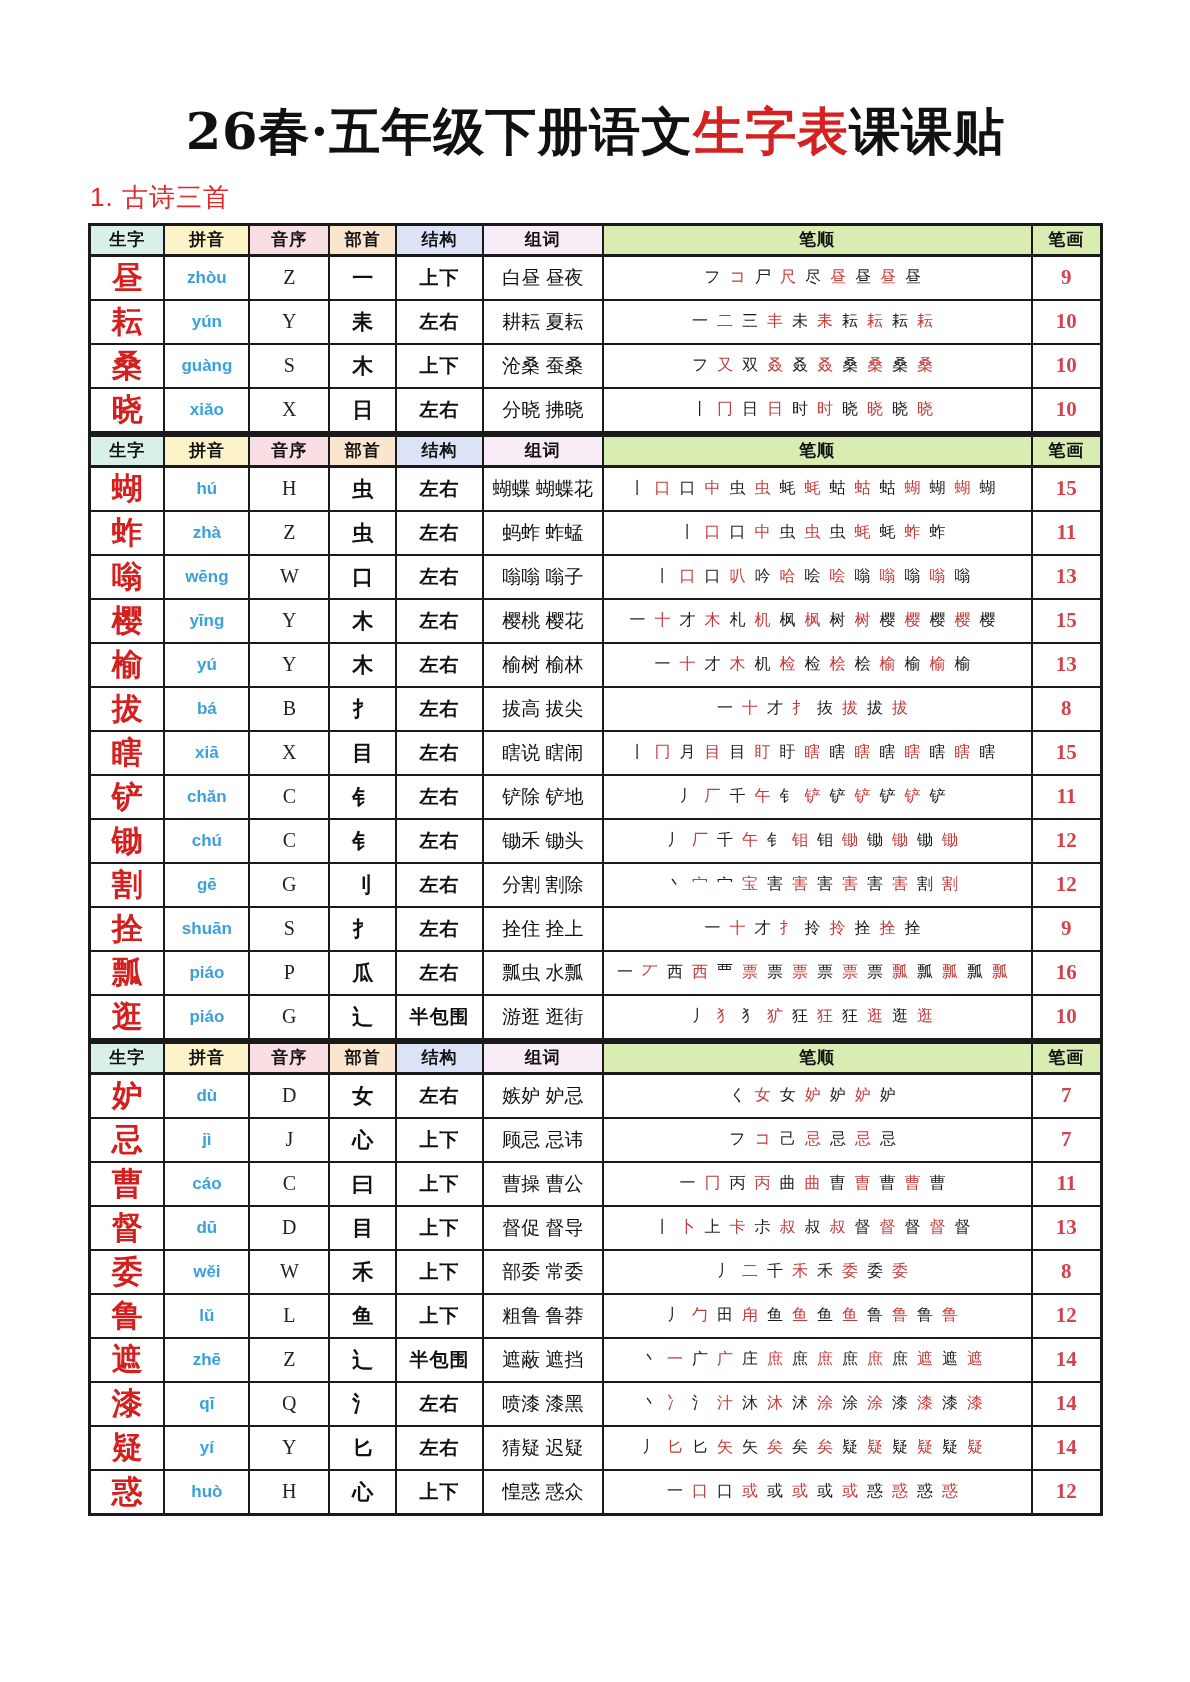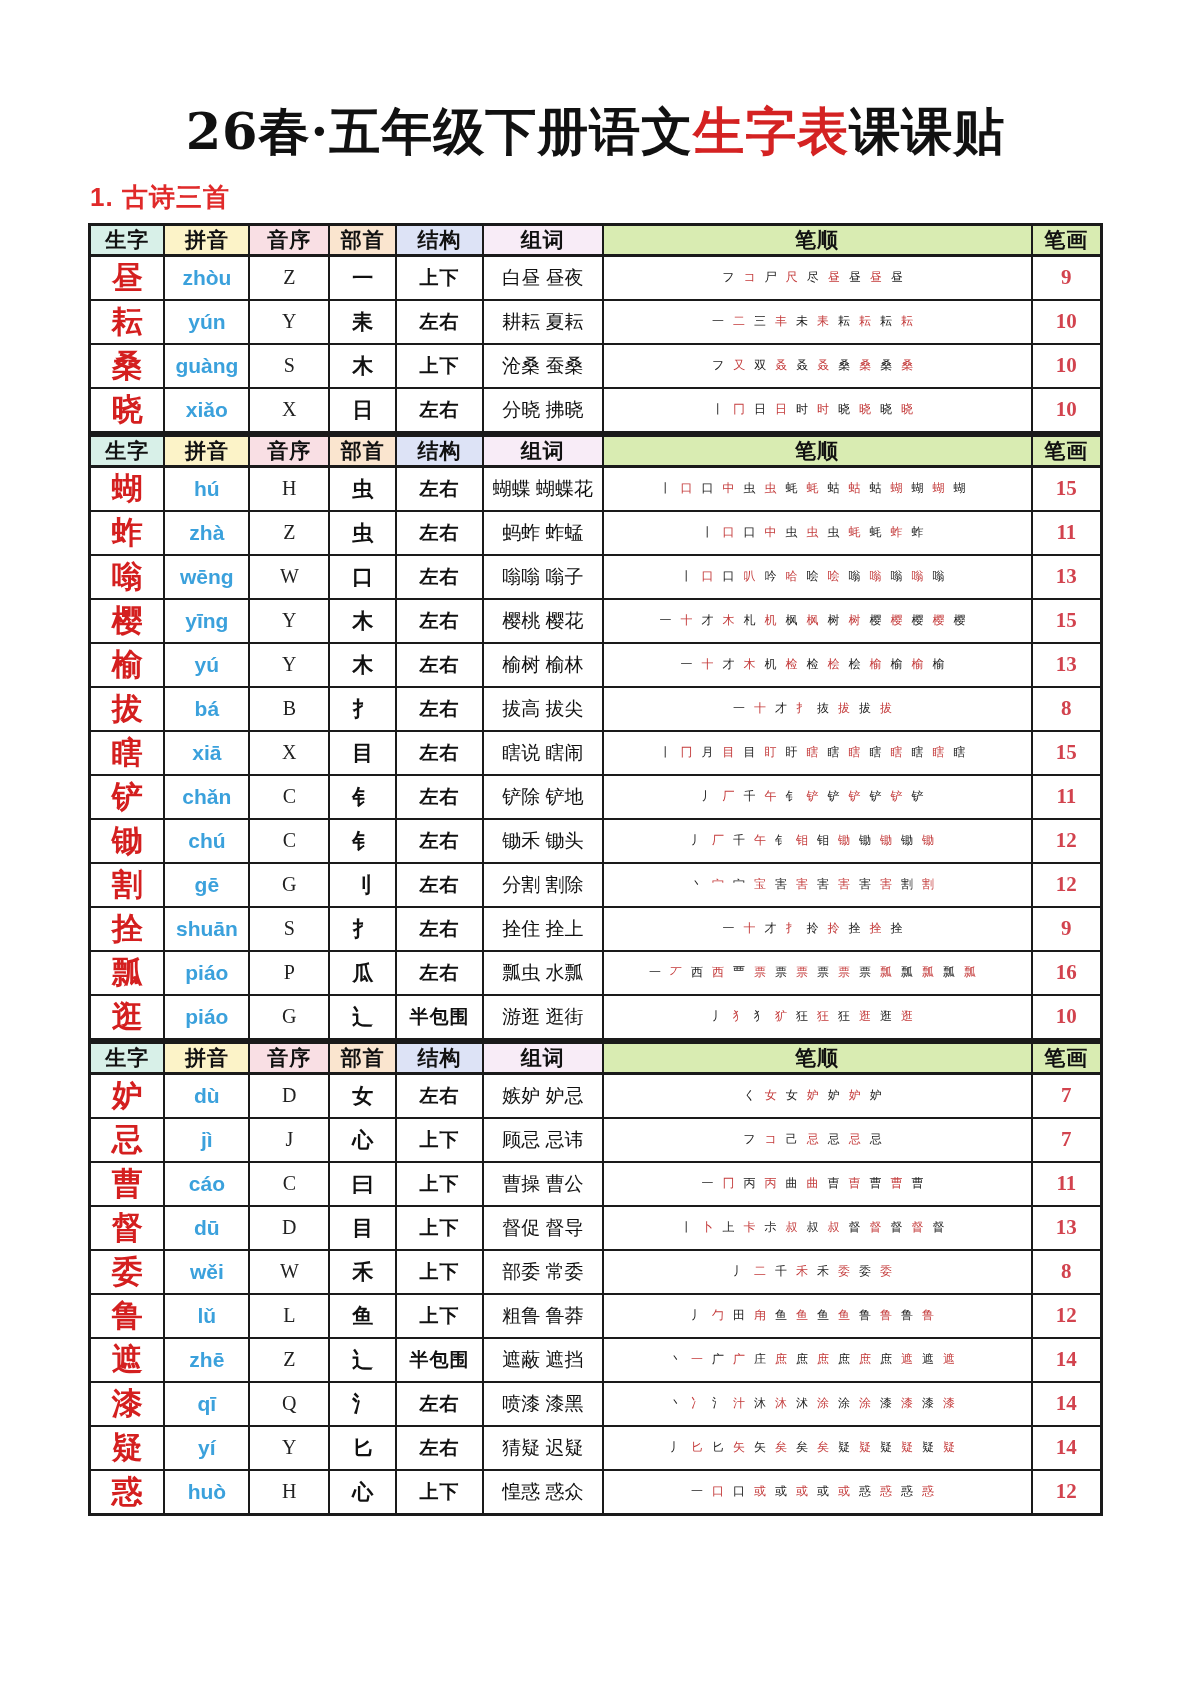--- a/index.html
+++ b/index.html
@@ -15,53 +15,53 @@
   }
   .page{padding:60px 87px 10px 88px;}
   h1.title{
     margin:40px 0 16px;text-align:center;
     font-family:"DejaVu Serif","Liberation Serif",serif;
     font-size:51px;font-weight:800;letter-spacing:1px;
     color:var(--title-text);line-height:1.25;white-space:nowrap;
   }
   h1.title .hl{color:var(--highlight-red);}
   .sec-label{
-    margin:22px 0 8px 2px;font-size:26px;font-weight:700;
+    margin:22px 0 8px 2px;font-size:26px;font-weight:400;
     color:var(--section-red);letter-spacing:1px;
   }
   .section:first-child .sec-label{margin-top:2px;}
   table.grid{
     width:100%;border-collapse:collapse;table-layout:fixed;
     border:3px solid var(--border);
   }
   table.grid th,table.grid td{
     border:2px solid var(--border);text-align:center;vertical-align:middle;
     padding:0;overflow:hidden;white-space:nowrap;
   }
   table.grid thead th{
-    height:31px;font-size:21px;font-weight:700;color:#111;
+    height:31px;font-size:17px;font-weight:700;color:#111;
     border-bottom:3px solid var(--border);letter-spacing:1px;
   }
   .sec-0 tbody td{height:42px;}
   .sec-1 tbody td{height:40px;}
   .sec-2 tbody td{height:38px;}
   td.char-cell{
     font-family:"DejaVu Serif","Liberation Serif",serif;
     font-size:31px;font-weight:700;color:var(--char-red);
   }
-  td.pinyin{font-size:21px;color:var(--pinyin-blue);font-weight:600;}
+  td.pinyin{font-size:17px;color:var(--pinyin-blue);font-weight:600;}
   td.initial{
     font-family:"Liberation Serif","DejaVu Serif",serif;
     font-size:20px;color:#222;
   }
   td.radical{font-size:21px;font-weight:700;}
   td.structure{font-size:19px;font-weight:700;letter-spacing:1px;}
   td.words{font-size:19px;font-weight:400;}
   td.strokes{
-    text-align:left;padding:0 4px 0 8px;font-size:12px;color:#1c1c1c;
+    text-align:left;padding:0 4px 0 8px;font-size:16px;color:#1c1c1c;
     letter-spacing:0;
   }
   td.strokes span.tok{display:inline-block;margin-right:9px;}
   td.strokes span.tok:nth-child(2n){color:var(--stroke-red);}
   td.count{
     font-family:"Liberation Serif","DejaVu Serif",serif;
     font-size:21px;font-weight:600;color:var(--count-red);
   }
 </style>
 </head>

